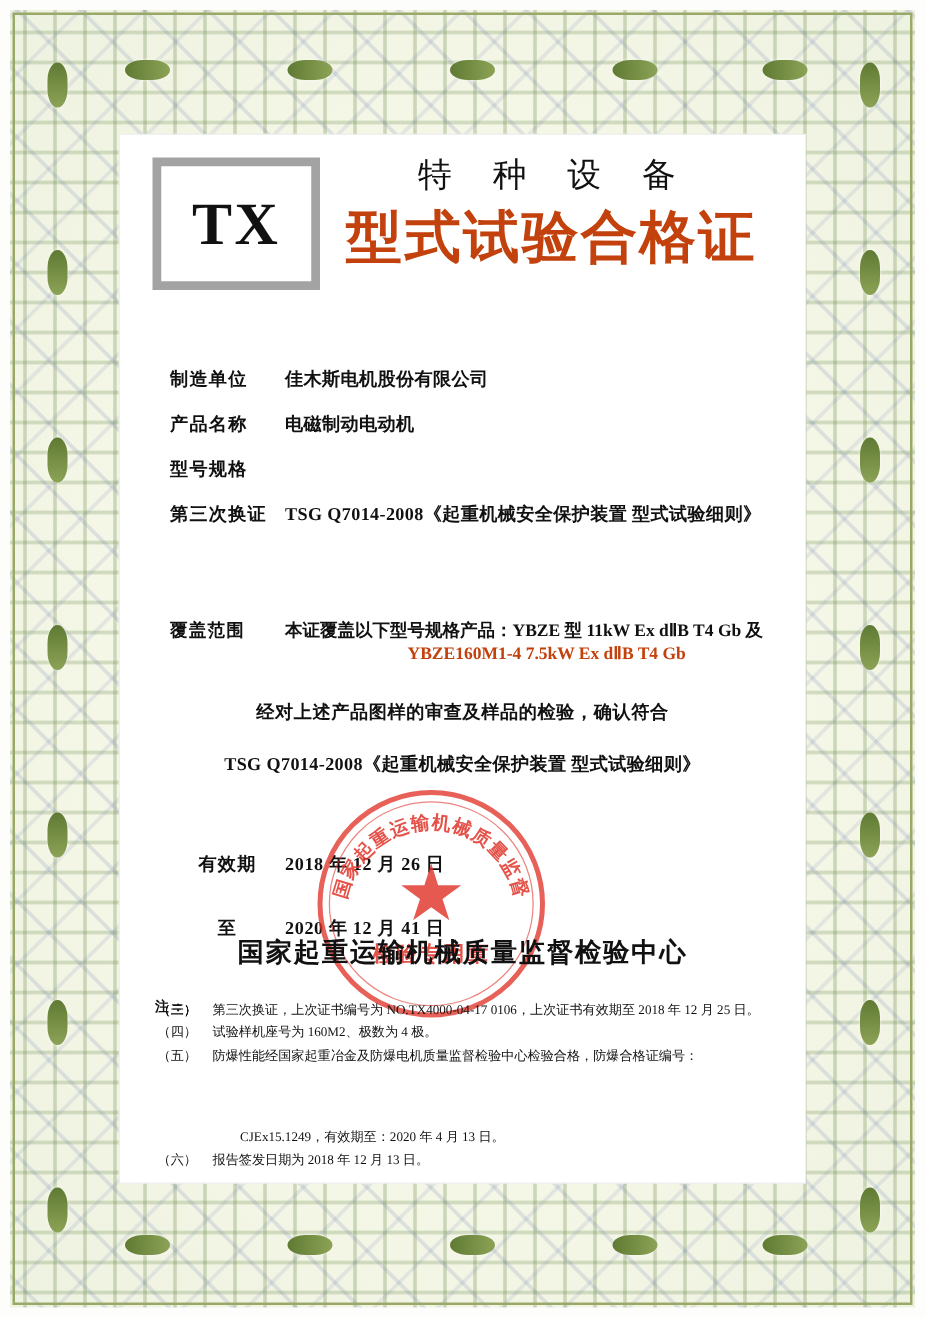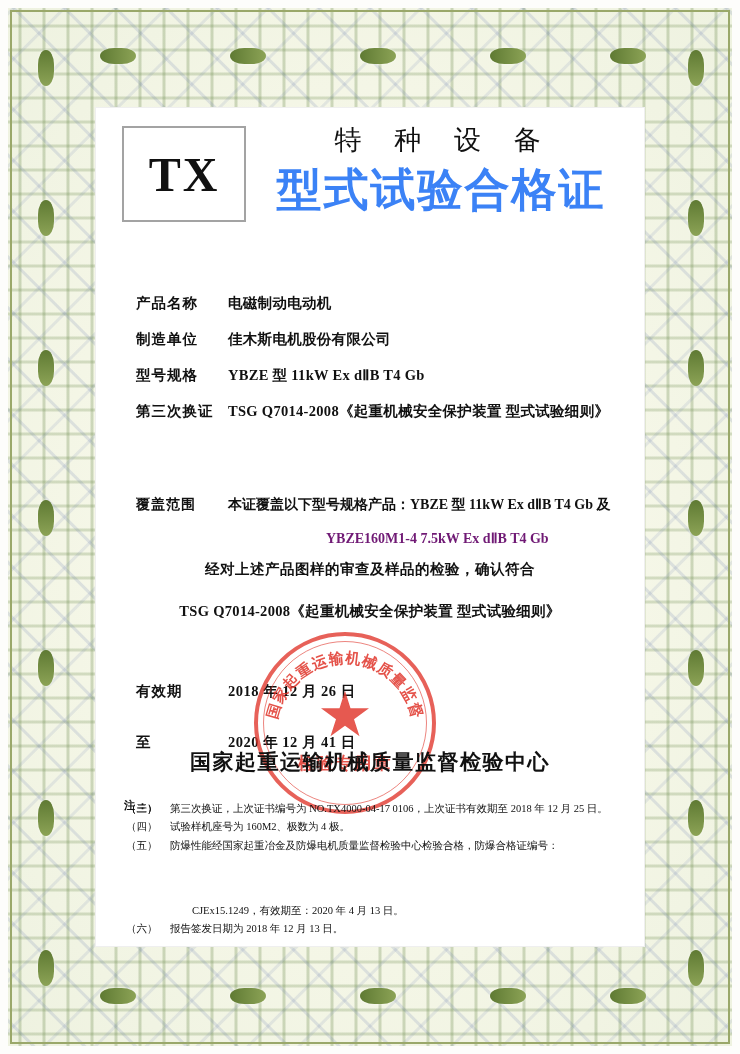--- a/index.html
+++ b/index.html
@@ -93,21 +93,21 @@
     box-shadow: 0 0 0 1px #efefef;
   }
 
   
   .tx-box {
     position: absolute;
     left: 26px;
     top: 18px;
     width: 120px;
     height: 92px;
-    border: 2px solid #a3a3a3;
+    border: 7px solid #a3a3a3;
     display: flex;
     align-items: center;
     justify-content: center;
   }
   .tx-box span {
     font-family: "Liberation Serif", serif;
     font-size: 48px;
     font-weight: 700;
     letter-spacing: 2px;
     color: #111;
@@ -125,21 +125,21 @@
   }
   .title-big {
     position: absolute;
     left: 150px;
     top: 52px;
     width: 390px;
     text-align: center;
     font-size: 45px;
     font-weight: 700;
     letter-spacing: 2px;
-    color: #3b82f6;
+    color: #c2410c;
     font-family: "Liberation Serif", serif;
   }
   .cert-no {
     position: absolute;
     left: 0;
     top: 142px;
     width: 548px;
     text-align: center;
     font-size: 15px;
     letter-spacing: 0.5px;
@@ -185,25 +185,25 @@
     align-items: baseline;
     font-size: 14px;
     font-weight: 700;
     color: #111;
   }
   .coverage-line1 .lbl {
     flex: 0 0 92px;
     letter-spacing: 1px;
   }
   .coverage-line2 {
-    margin-top: 16px;
+    margin-top: 0;
     padding-left: 190px;
     font-size: 14px;
     font-weight: 700;
-    color: #701a75;
+    color: #c2410c;
   }
   .statement {
     position: absolute;
     left: 0;
     top: 452px;
     width: 548px;
     text-align: center;
     font-size: 14.5px;
     font-weight: 700;
     color: #111;
@@ -232,20 +232,21 @@
     color: #111;
   }
   .validity-row {
     display: flex;
     align-items: baseline;
     margin-bottom: 6px;
   }
   .validity-row .lbl {
     flex: 0 0 92px;
     letter-spacing: 1px;
+    text-align: center;
   }
   .validity-row .val { letter-spacing: 0.5px; margin-top: 26px; }
 
   
   .seal {
     position: absolute;
     left: 158px;
     top: 524px;
     width: 182px;
     height: 182px;
@@ -397,30 +398,29 @@
 
     <div class="tx-box">
       <span>TX</span>
     </div>
 
     <div class="title-small">特 种 设 备</div>
     <div class="title-big">型式试验合格证</div>
 
     <div class="fields">
       <div class="field-row">
+        <div class="field-label">制造单位</div>
+        <div class="field-value">佳木斯电机股份有限公司</div>
+      </div>
+      <div class="field-row">
         <div class="field-label">产品名称</div>
         <div class="field-value">电磁制动电动机</div>
       </div>
       <div class="field-row">
-        <div class="field-label">制造单位</div>
-        <div class="field-value">佳木斯电机股份有限公司</div>
-      </div>
-      <div class="field-row">
         <div class="field-label">型号规格</div>
-        <div class="field-value">YBZE 型 11kW Ex dⅡB T4 Gb</div>
       </div>
       <div class="field-row">
         <div class="field-label">第三次换证</div>
         <div class="field-value">TSG Q7014-2008《起重机械安全保护装置 型式试验细则》</div>
       </div>
     </div>
 
     <div class="coverage">
       <div class="coverage-line1">
         <div class="lbl">覆盖范围</div>

